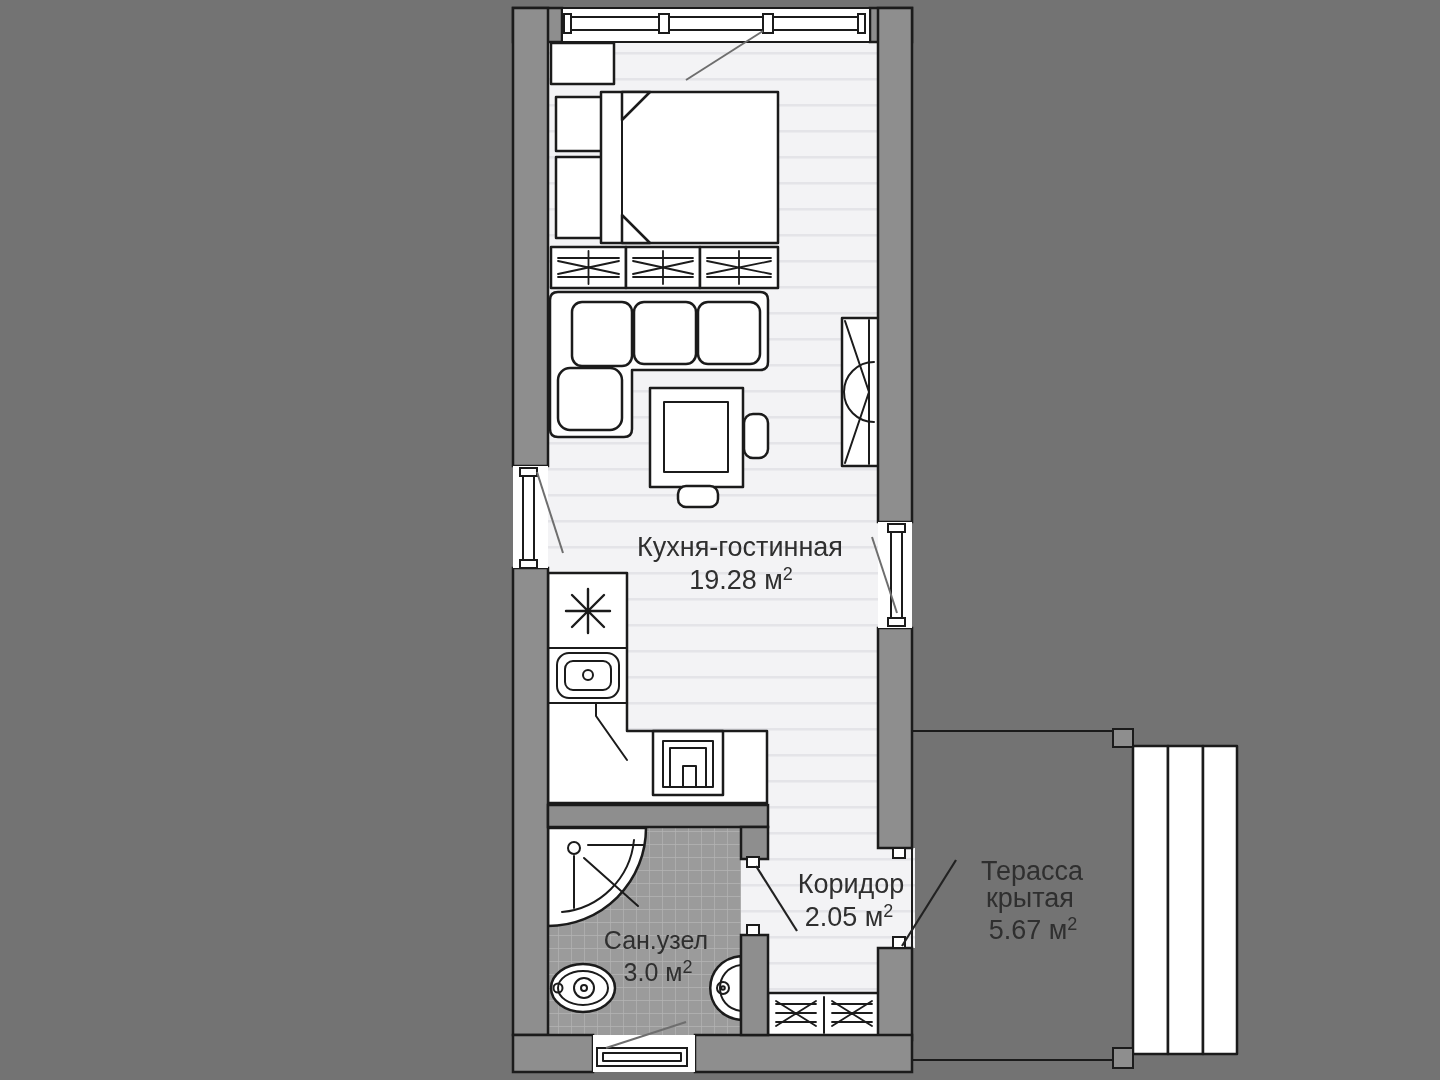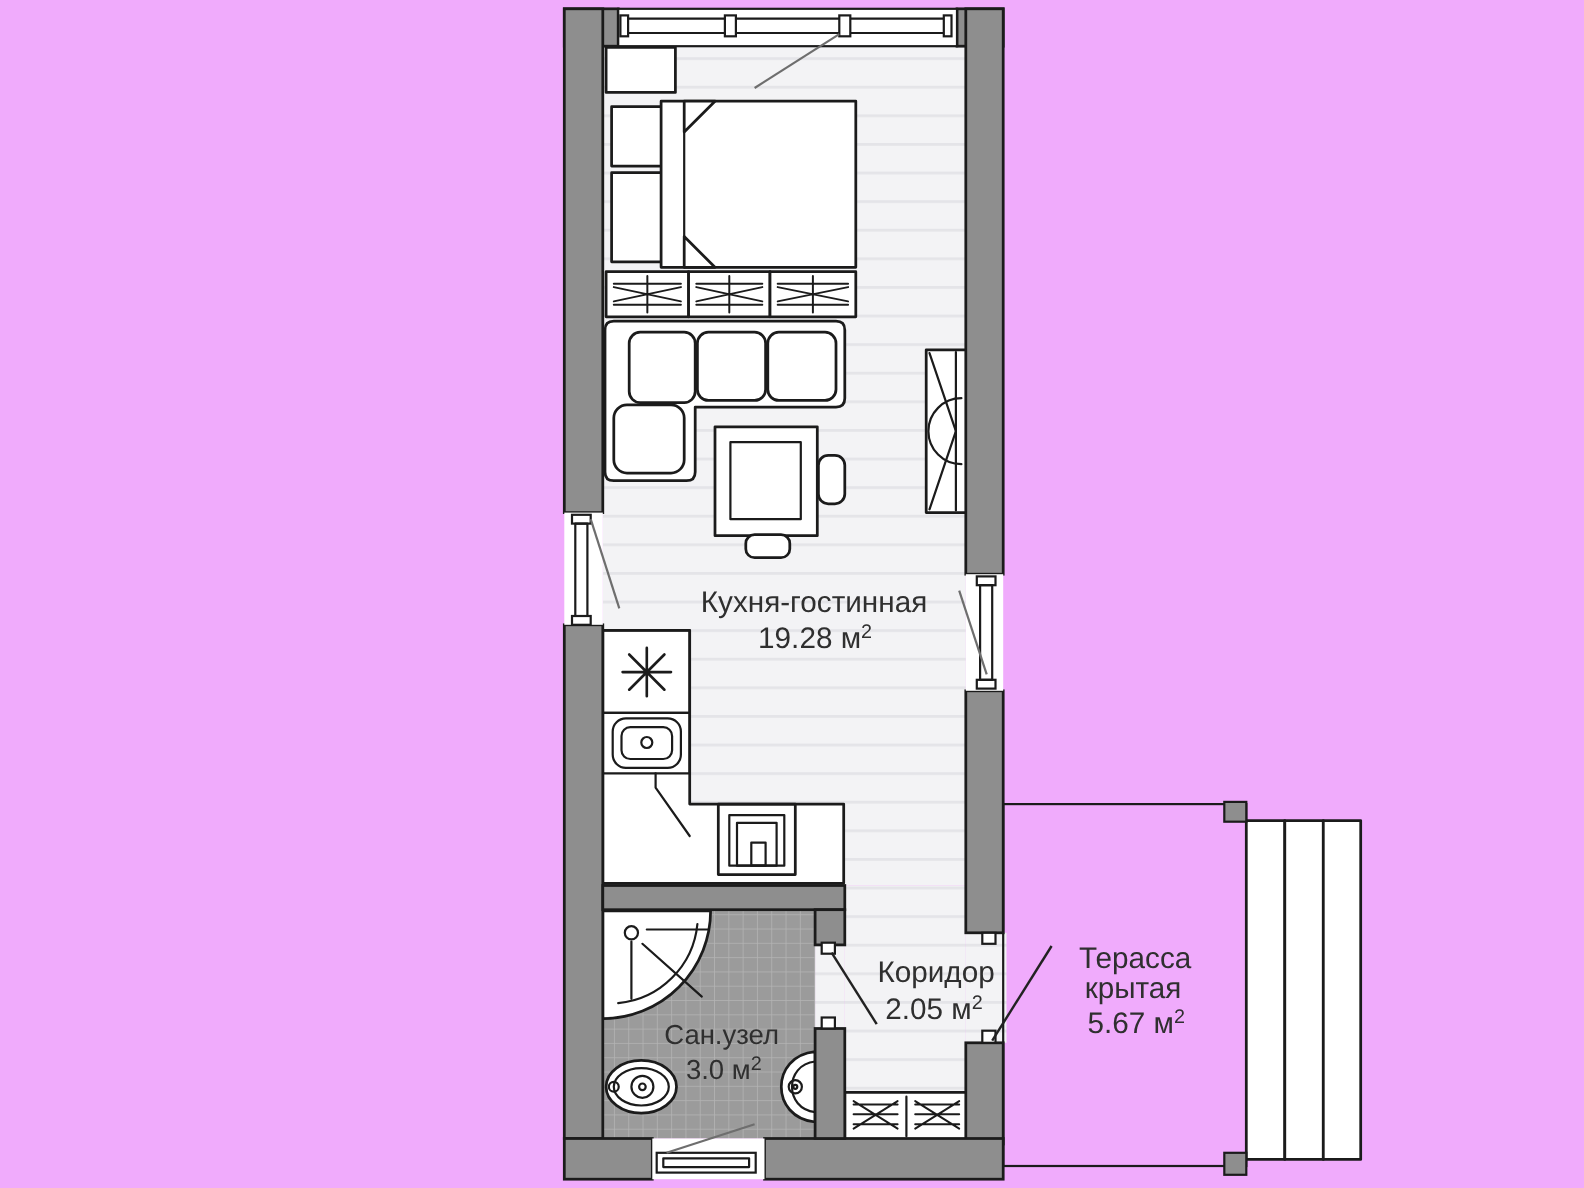--- a/index.html
+++ b/index.html
@@ -1,16 +1,16 @@
 <!DOCTYPE html>
 <html style="--wall: #8e8e8e; --outline: #1b1b1b; --floor: #f3f3f5; --floor_stripe: #e4e4e8; --terrace: #e4e4e4; --terrace_stripe: #f6f6f6; --tile: #9b9b9b; --tile_line: #b4b4b4; --fixture_fill: #ffffff; --swing: #6e6e6e; --door: #222222; --text: #2f2f2f;"><head>
 <meta charset="utf-8">
 <style>
   html,body{margin:0;padding:0;background:#ffffff;}
-  .page{position:relative;width:1440px;height:1080px;background:#f0abfc;overflow:hidden;
+  .page{position:relative;width:1440px;height:1080px;background:#737373;overflow:hidden;
         font-family:"Liberation Sans",sans-serif;}
   svg{position:absolute;left:0;top:0;}
   .wall{fill:var(--wall);stroke:var(--outline);stroke-width:2.5;}
   .post{fill:var(--wall);stroke:var(--outline);stroke-width:2;}
   .fx{fill:var(--fixture_fill);stroke:var(--outline);stroke-width:2.5;stroke-linejoin:round;}
   .ln{fill:none;stroke:var(--outline);stroke-width:2;stroke-linejoin:round;stroke-linecap:round;}
   .win{fill:#ffffff;stroke:var(--outline);stroke-width:2;}
   .gap{fill:#ffffff;stroke:none;}
   .deckline{stroke:var(--outline);stroke-width:2;fill:none;}
   .swing{stroke:var(--swing);stroke-width:2;fill:none;}

